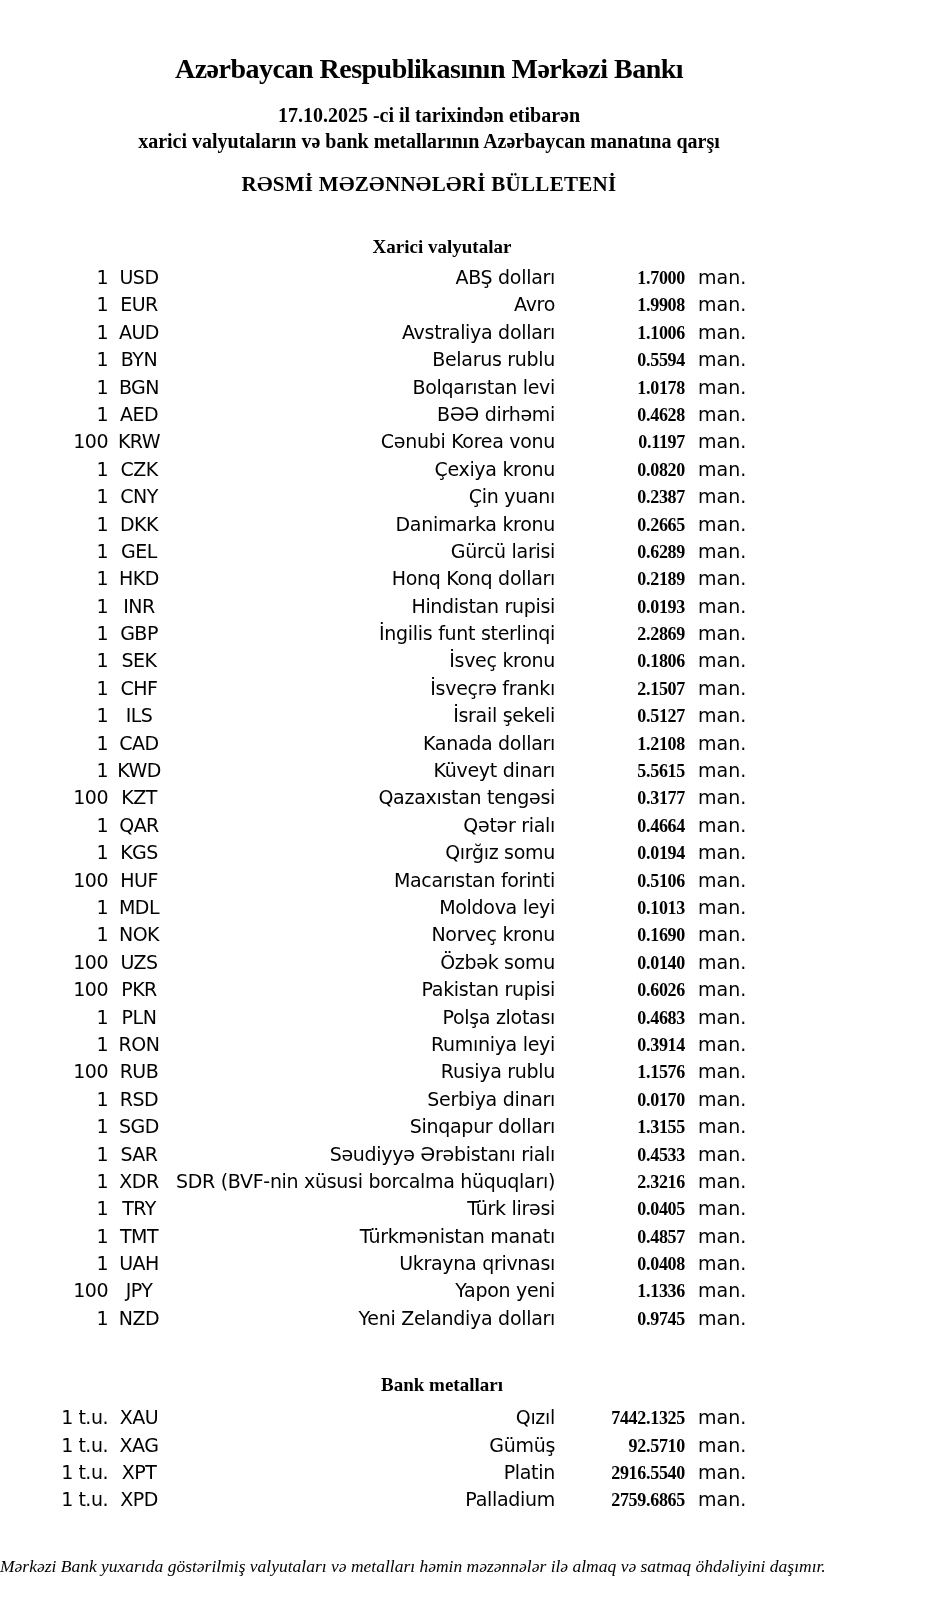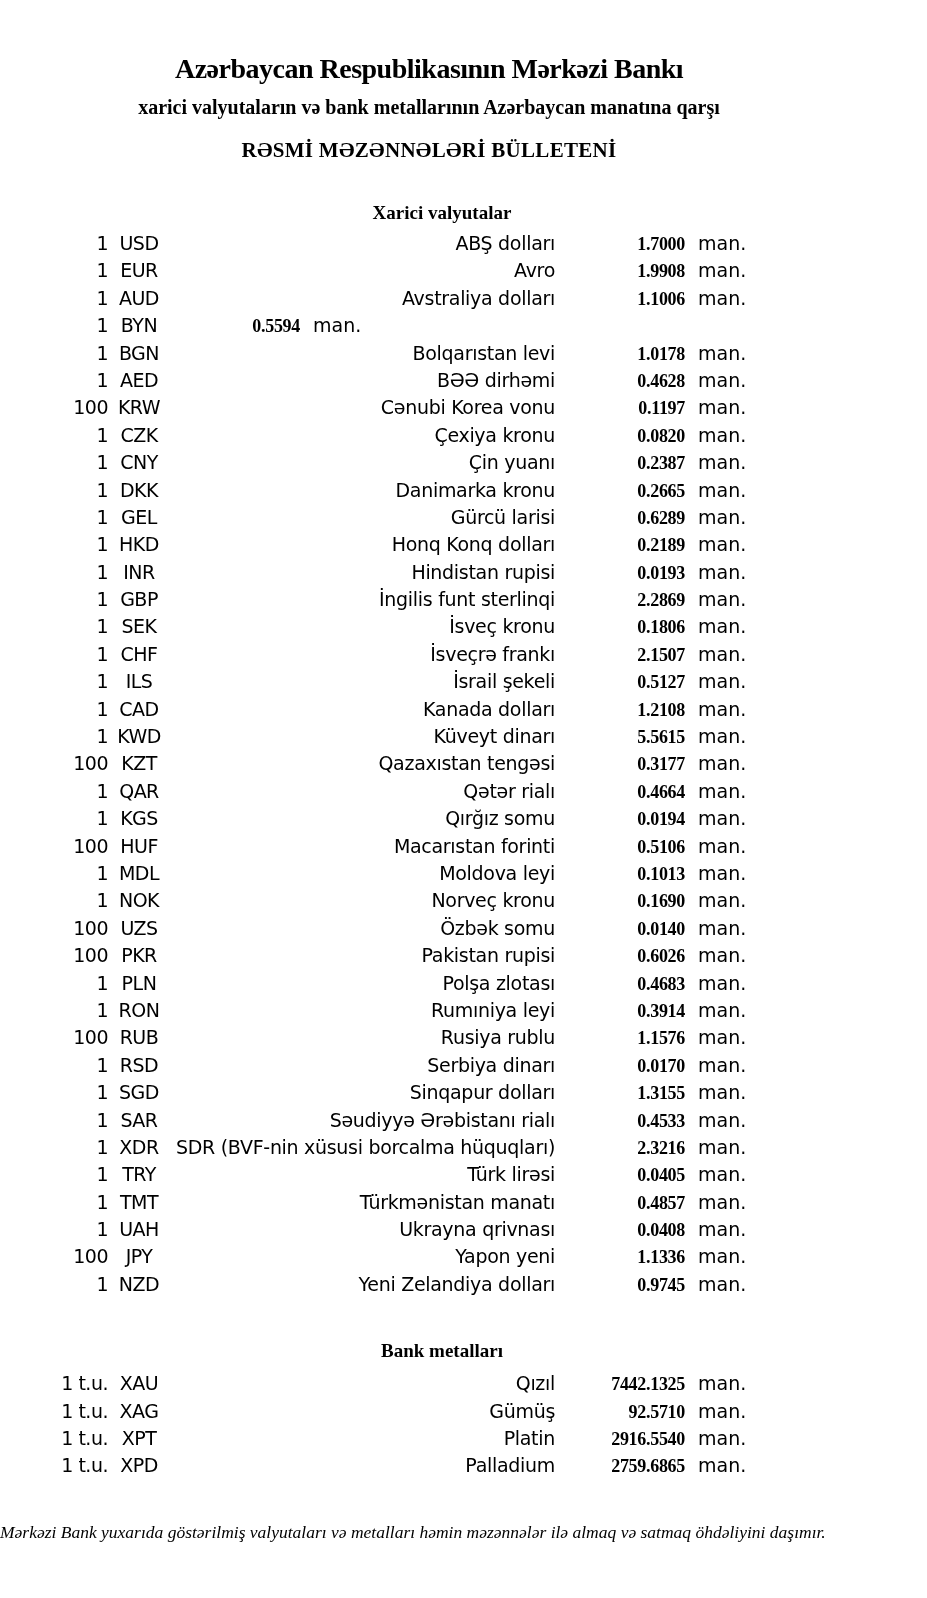--- a/index.html
+++ b/index.html
@@ -31,21 +31,21 @@
     font-size: 28px;
     line-height: 34px;
     letter-spacing: -0.5px;
   }
   .date-line {
     margin-top: 16px;
     font-size: 20px;
     line-height: 26px;
   }
   .subtitle {
-    margin-top: 8px;
+    margin-top: 0;
     font-size: 20px;
     line-height: 26px;
   }
   .bulletin-title {
     margin-top: 16px;
     font-size: 21px;
     line-height: 28px;
     letter-spacing: 0.3px;
   }
   
@@ -117,20 +117,21 @@
     white-space: nowrap;
   }
 </style>
 </head>
 <body>
 
 <div class="page">
 
   <div class="header">
     <div class="bank-name">Azərbaycan Respublikasının Mərkəzi Bankı</div>
+    <div class="date-line">17.10.2025 -ci il tarixindən etibarən</div>
     <div class="subtitle">xarici valyutaların və bank metallarının Azərbaycan manatına qarşı</div>
     <div class="bulletin-title">RƏSMİ MƏZƏNNƏLƏRİ BÜLLETENİ</div>
   </div>
 
   <div class="section-title currencies">Xarici valyutalar</div>
   <div class="table">
   <div class="row">
     <span class="qty">1</span>
     <span class="code">USD</span>
     <span class="cname">ABŞ dolları</span>
@@ -150,20 +151,21 @@
     <span class="qty">1</span>
     <span class="code">AUD</span>
     <span class="cname">Avstraliya dolları</span>
     <span class="rate">1.1006</span>
     <span class="man">man.</span>
   </div>
 
   <div class="row">
     <span class="qty">1</span>
     <span class="code">BYN</span>
+    <span class="cname">Belarus rublu</span>
     <span class="rate">0.5594</span>
     <span class="man">man.</span>
   </div>
 
   <div class="row">
     <span class="qty">1</span>
     <span class="code">BGN</span>
     <span class="cname">Bolqarıstan levi</span>
     <span class="rate">1.0178</span>
     <span class="man">man.</span>

